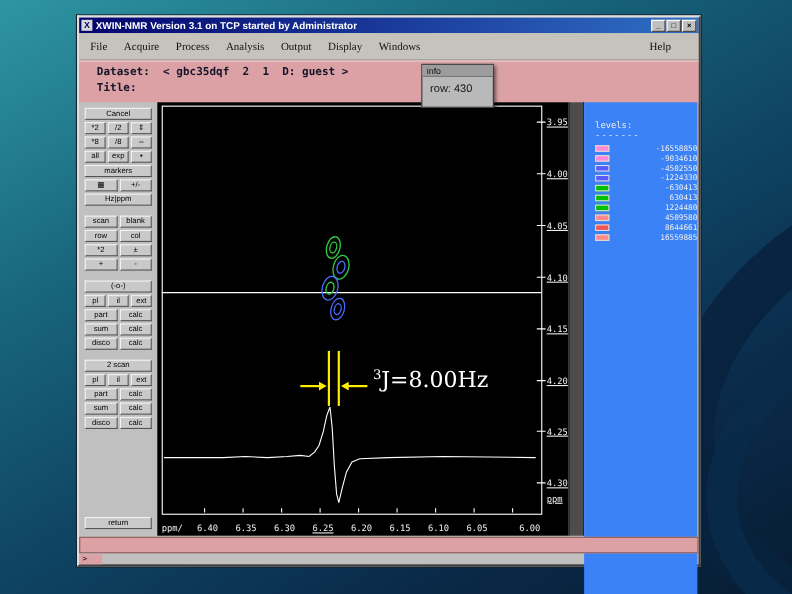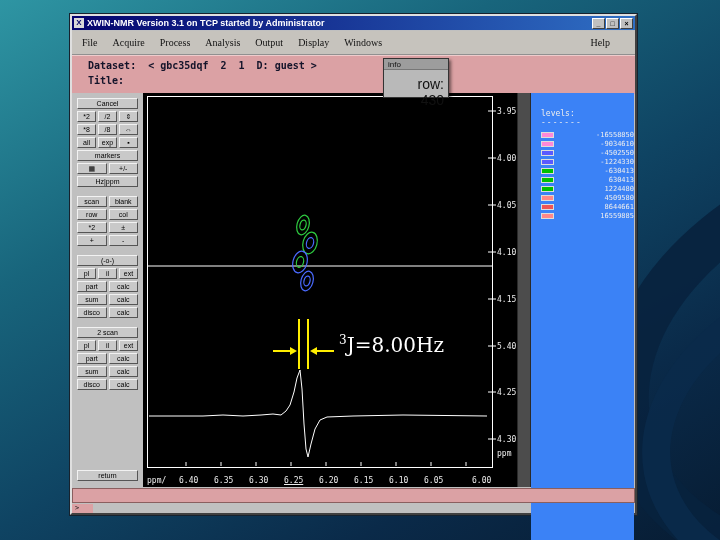--- a/index.html
+++ b/index.html
@@ -26,35 +26,35 @@
   .menu-item{margin-right:15px;cursor:default;font-family:Liberation Serif, serif;}
   .menu-help{margin-left:auto;}
 
   .pink-header{position:absolute;left:0;top:39px;right:0;height:38px;background:#dba1a4;border-top:1px solid #eecccc;
     font:bold 10px "DejaVu Sans Mono",monospace;color:#14142a;}
   .pink-header .line{padding:4px 0 0 16px;white-space:pre;}
 
   .popup{position:absolute;left:311px;top:42px;width:64px;height:38px;background:#b9b9b9;border:1px solid #333;
     box-shadow:2px 2px 3px rgba(0,0,0,.5);z-index:6;font:8px "Liberation Sans",sans-serif;color:#111;}
   .popup-title{height:11px;background:#9d9d9d;border-bottom:1px solid #777;padding:1px 4px;box-sizing:border-box;}
-  .popup-body{padding:6px 4px 0 7px;font-size:14px;text-align:right;}
+  .popup-body{padding:6px 4px 0 7px;font-size:10px;}
 
   .tool-panel{position:absolute;left:0;top:77px;width:71px;height:394px;background:#c0c0c0;
     display:flex;flex-direction:column;padding:5px 5px 4px 5px;box-sizing:border-box;}
   .tool-row{display:flex;gap:2px;margin-bottom:2px;}
   .tool-row.gap{margin-top:7px;}
   .tool-row.bottom{margin-top:auto;}
   .btn3d{flex:1;height:11px;background:#c9c9c9;border:1px solid;border-color:#f2f2f2 #555 #555 #f2f2f2;
     font:7px/9px "Liberation Sans",sans-serif;text-align:center;padding:0;color:#000;overflow:hidden;white-space:nowrap;}
 
   .plot{position:absolute;left:71px;top:77px;width:374px;height:394px;background:#000;}
   .frame{position:absolute;left:4px;top:3px;width:344px;height:370px;border:1px solid #fff;}
   .plot svg{position:absolute;left:0;top:0;}
   .ylabels,.xlabels{position:absolute;left:0;top:0;width:100%;height:100%;pointer-events:none;}
-  .ylab{position:absolute;left:354px;color:#eee;font:8px "DejaVu Sans Mono",monospace;}
+  .ylab{position:absolute;left:354px;color:#eee;font:8px "DejaVu Sans Mono",monospace;text-decoration:underline;}
   .ylab.unit{top:356px;}
   .xlab{position:absolute;top:383px;color:#eee;font:8px "DejaVu Sans Mono",monospace;}
   .xlab.prefix{left:4px;}
   .annot{position:absolute;left:196px;top:240px;color:#fff;font:20px "DejaVu Serif",serif;white-space:nowrap;}
   .annot sup{font-size:12px;}
 
   .vsep{position:absolute;left:445px;top:77px;width:14px;height:394px;background:#4c4c4c;
     border-left:1px solid #2a2a2a;border-right:1px solid #2a2a2a;box-sizing:border-box;}
 
   .levels{position:absolute;left:459px;top:77px;width:103px;height:490px;background:#3b82f6;color:#eee;
@@ -258,21 +258,21 @@
           <line x1="191" y1="258" x2="171" y2="258" stroke="#ffee00" stroke-width="2"></line>
           <polygon points="167,258 174,254 174,262" fill="#ffee00"></polygon>
         </g>
       </svg>
       <div class="ylabels">
           <div class="ylab" style="top: 14px;">3.95</div>
           <div class="ylab" style="top: 61px;">4.00</div>
           <div class="ylab" style="top: 108px;">4.05</div>
           <div class="ylab" style="top: 155px;">4.10</div>
           <div class="ylab" style="top: 202px;">4.15</div>
-          <div class="ylab" style="top: 249px;">5.40</div>
+          <div class="ylab" style="top: 249px;">4.20</div>
           <div class="ylab" style="top: 295px;">4.25</div>
           <div class="ylab" style="top: 342px;">4.30</div>
         </div>
       <div class="xlabels">
           <div class="xlab" style="left: 36px;">6.40</div>
           <div class="xlab" style="left: 71px;">6.35</div>
           <div class="xlab" style="left: 106px;">6.30</div>
           <div class="xlab" style="left: 141px; text-decoration: underline;">6.25</div>
           <div class="xlab" style="left: 176px;">6.20</div>
           <div class="xlab" style="left: 211px;">6.15</div>

